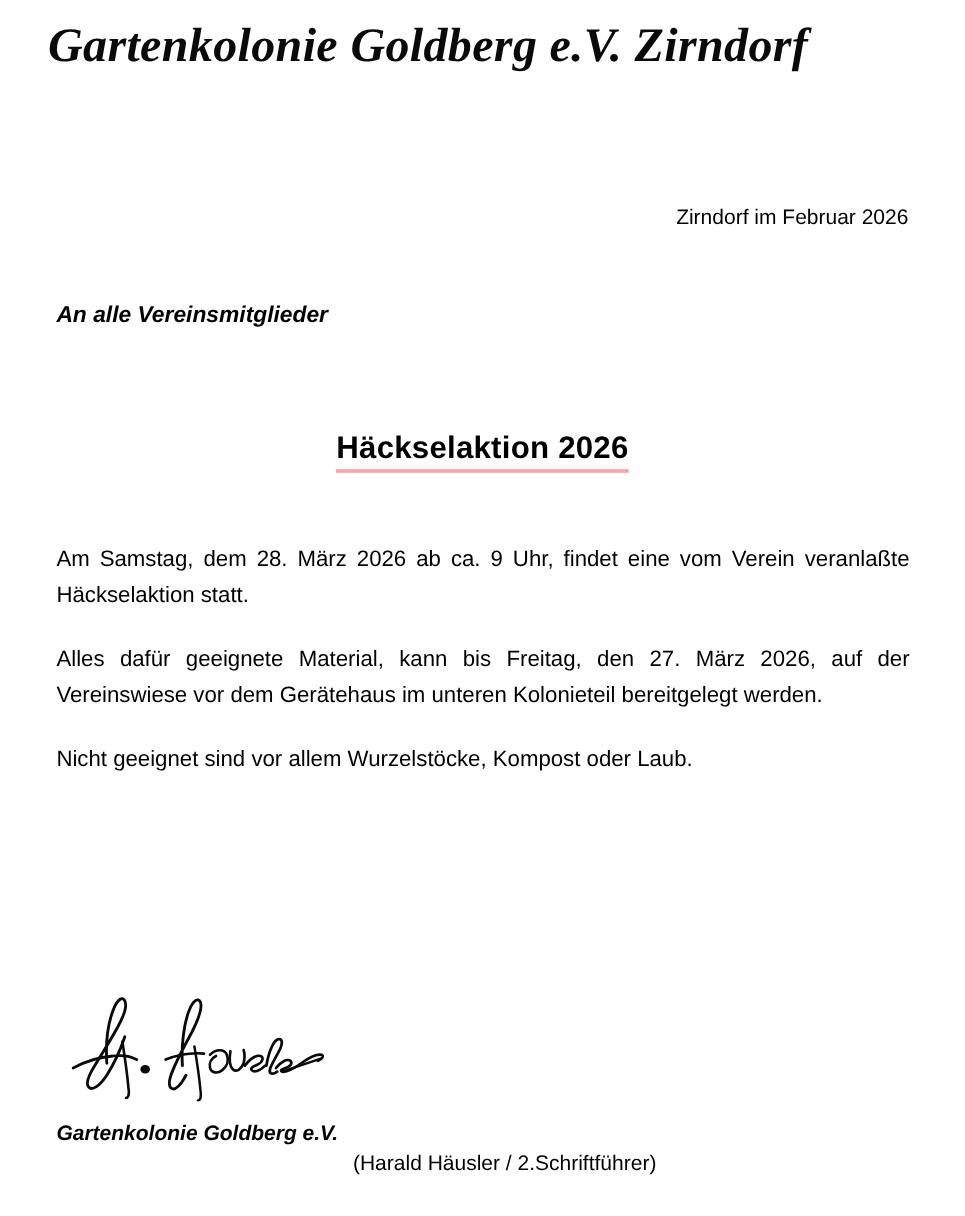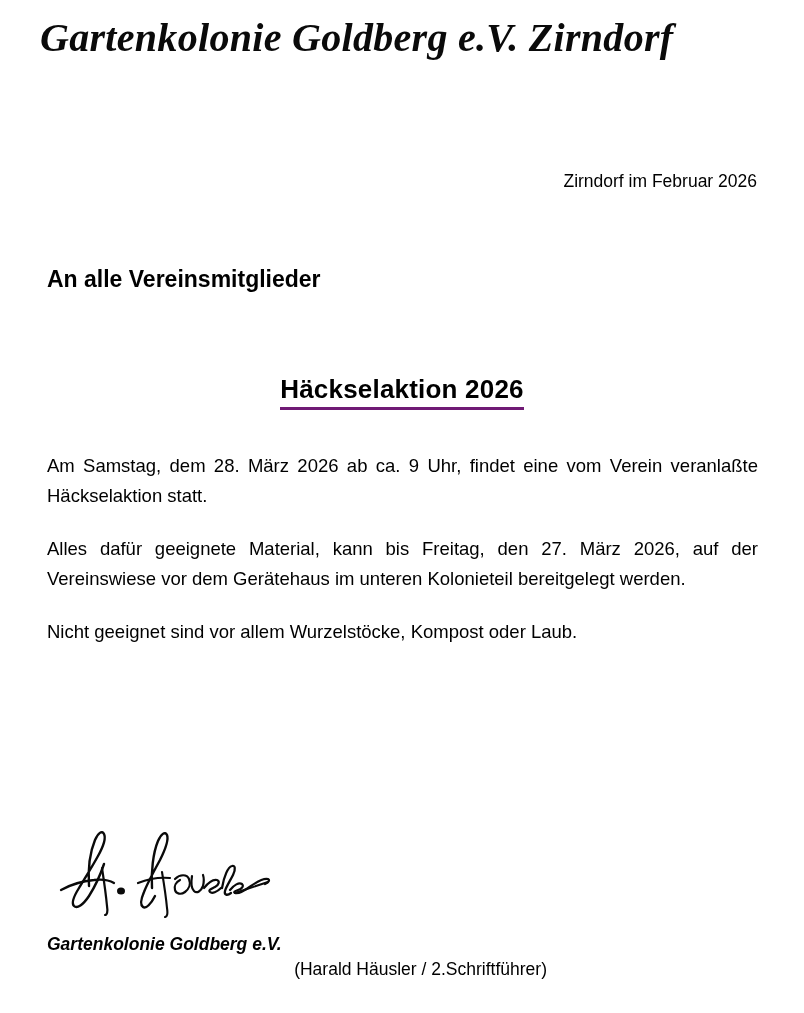--- a/index.html
+++ b/index.html
@@ -61,46 +61,46 @@
     top: 170px;
     font-size: 17.5px;
     line-height: 22px;
     white-space: nowrap;
   }
 
   
   .addressee {
     position: absolute;
     left: 47px;
-    top: 268px;
-    font-size: 23px;
+    top: 252px;
+    font-size: 19px;
     font-weight: bold;
     line-height: 22px;
     white-space: nowrap;
+    font-style: italic;
   }
 
   
   .subject {
     position: absolute;
     left: 0;
     top: 358px;
     width: 804px;
     text-align: center;
   }
 
   .subject-text {
     display: inline-block;
     font-size: 26px;
     font-weight: bold;
     line-height: 30px;
     letter-spacing: 0.2px;
-    border-bottom: 3px solid #701a75;
+    border-bottom: 3px solid #fca5a5;
     padding-bottom: 3px;
     white-space: nowrap;
-    margin-top: 16px;
   }
 
   
   .body-block {
     position: absolute;
     left: 47px;
     top: 451px;
     width: 711px;
   }
 

